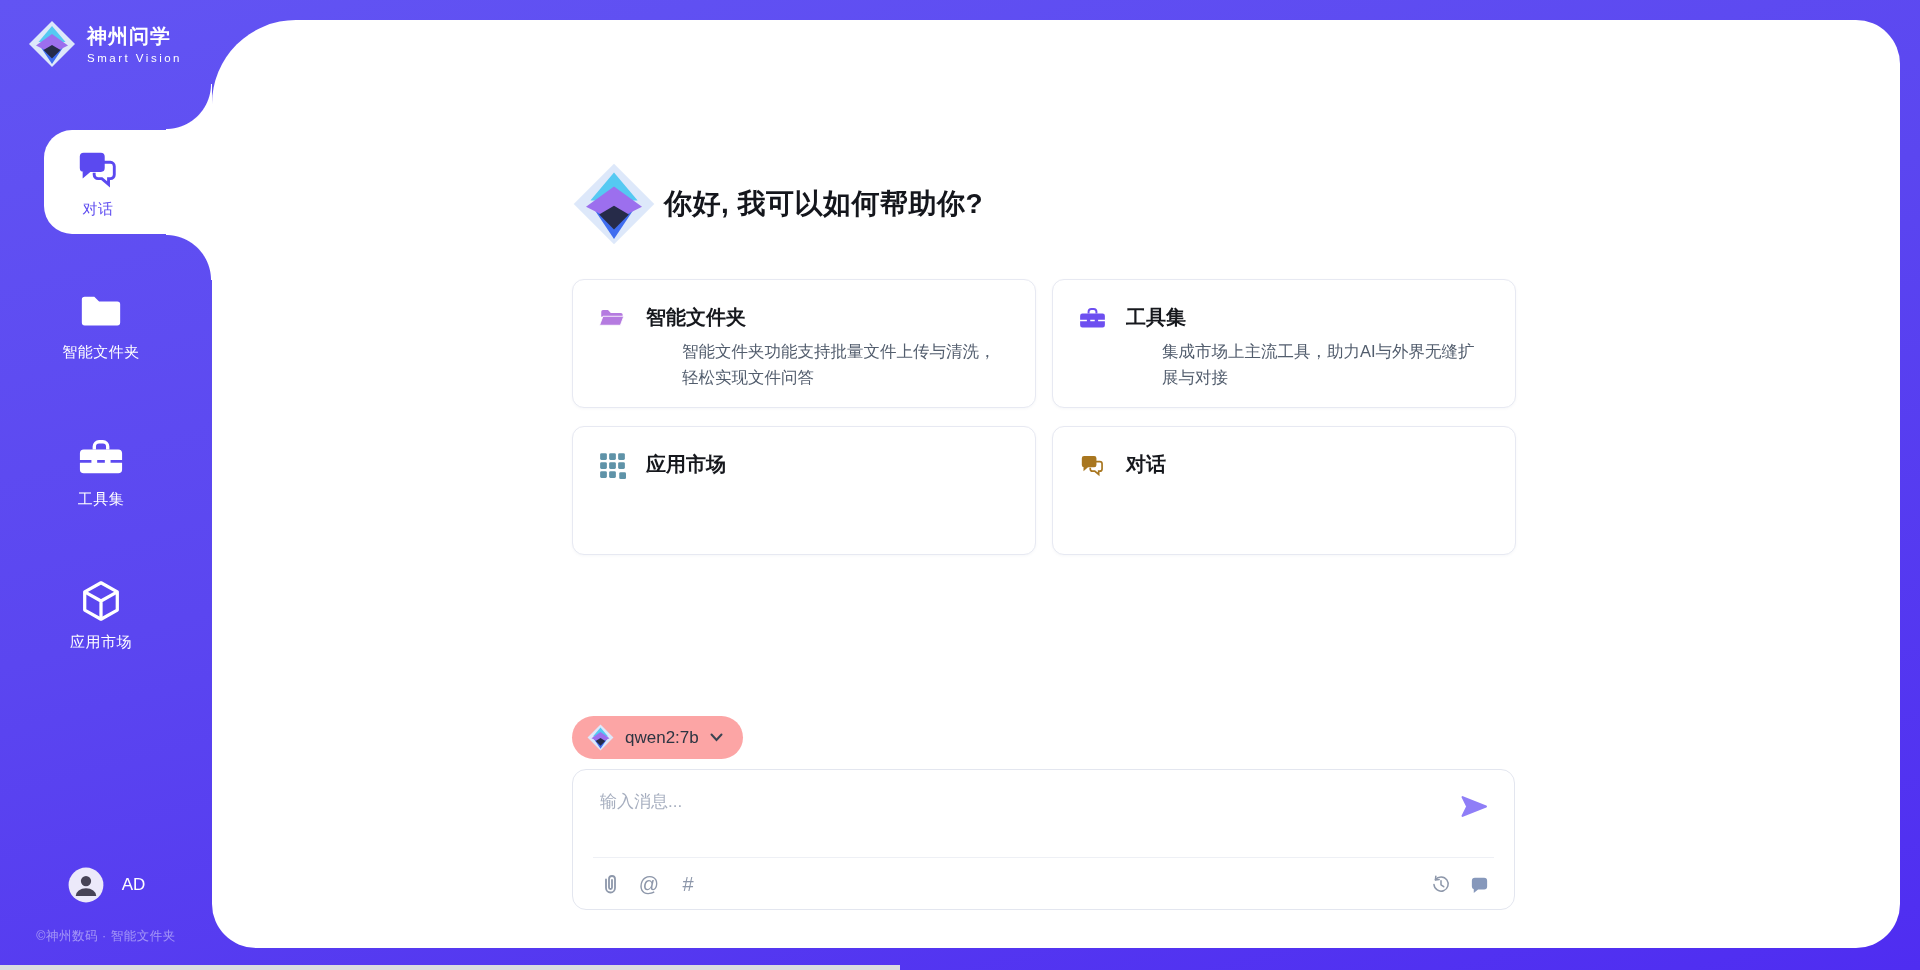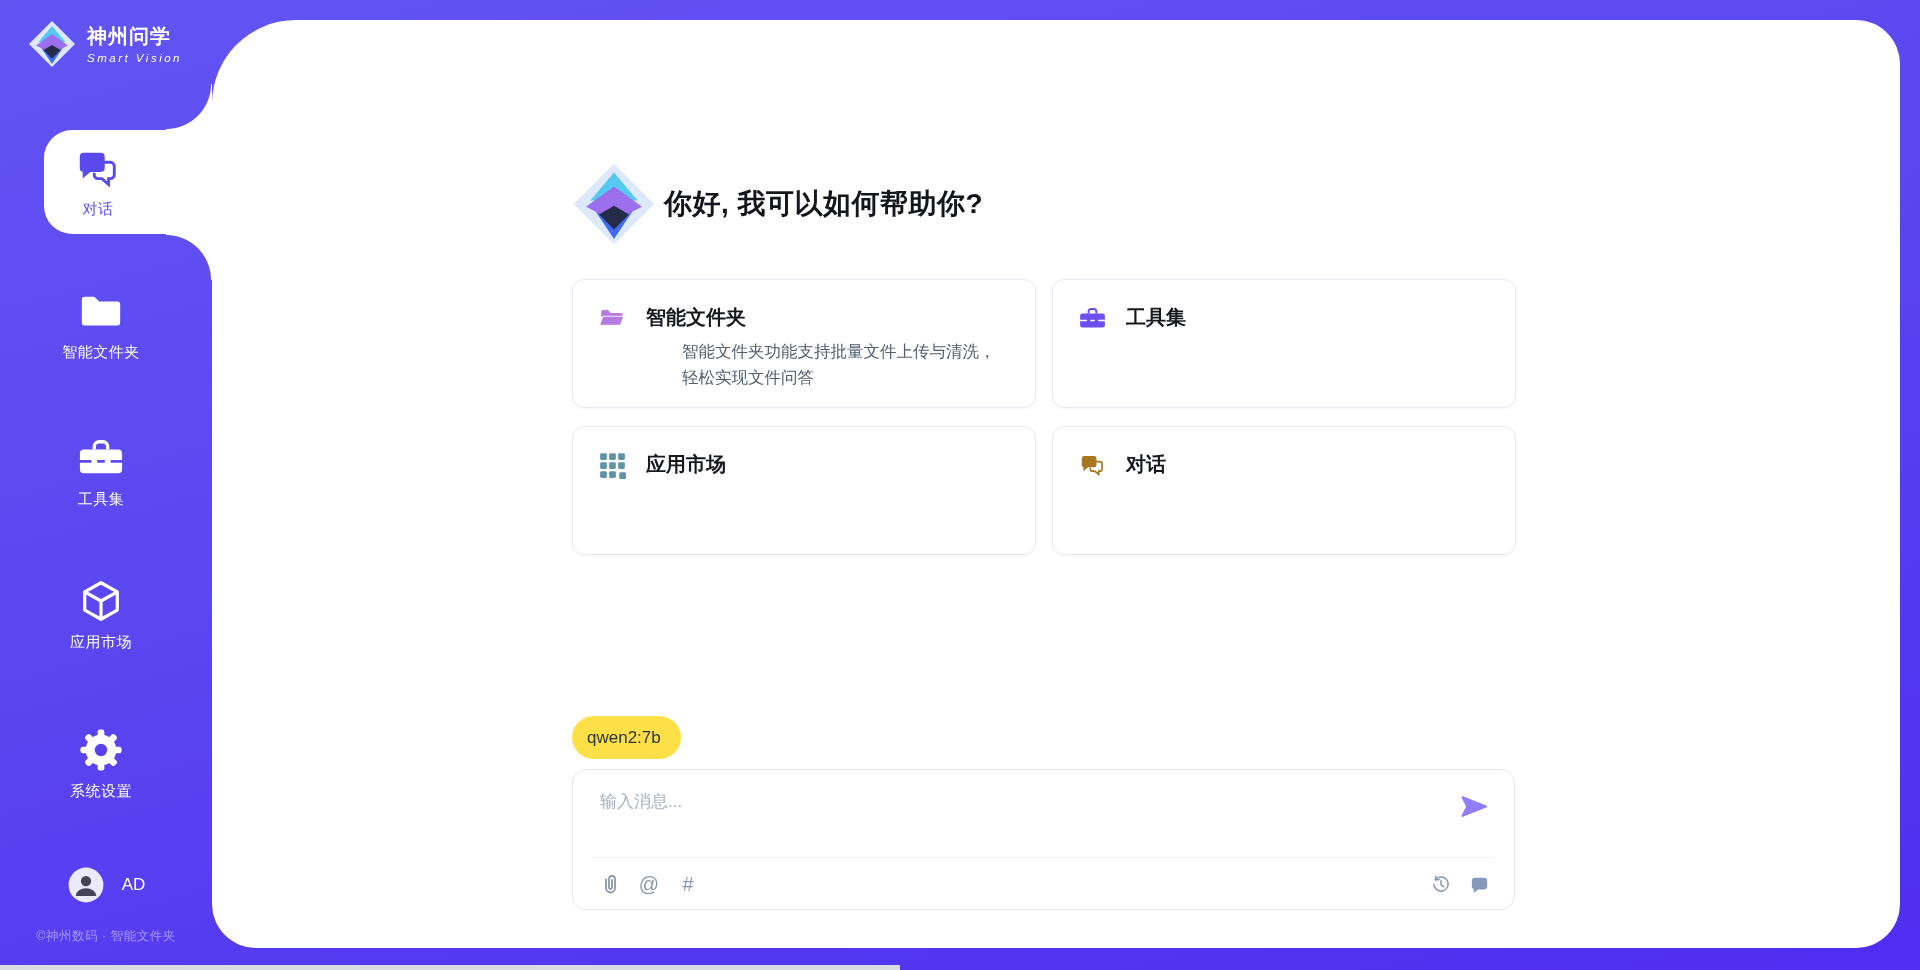--- a/index.html
+++ b/index.html
@@ -8,21 +8,21 @@
     font-family:"Liberation Sans", sans-serif;
     background:linear-gradient(165deg,#6254f3 0%,#5b46f0 45%,#4f2df1 100%);
     position:relative;
   }
 
   
   .sidebar { position:absolute; left:0; top:0; width:212px; height:690px; color:#fff; }
   .logo { position:absolute; left:28px; top:20px; display:flex; align-items:center; gap:11px; }
   .logo-gem { width:48px; height:48px; }
   .logo-name { font-size:20px; font-weight:700; letter-spacing:1px; line-height:1.2; }
-  .logo-sub { font-size:11.5px; letter-spacing:2.5px; font-weight:500; margin-top:4px;font-style:italic; }
+  .logo-sub { font-size:11.5px; letter-spacing:2.5px; font-weight:500; margin-top:4px; }
 
   .nav-tab { position:absolute; left:44px; top:130px; width:168px; height:104px;
     background:#fff; border-radius:28px 0 0 28px;
     display:flex; flex-direction:column; align-items:center; justify-content:center;
     gap:8px; padding-right:60px; cursor:pointer; }
   .fillet { position:absolute; right:0; width:46px; height:46px; pointer-events:none; }
   .fillet-top { top:84px; background:radial-gradient(circle 46px at 0 0, rgba(0,0,0,0) 44.5px, #fff 45.5px); }
   .fillet-bottom { top:234px; background:radial-gradient(circle 46px at 0 100%, rgba(0,0,0,0) 44.5px, #fff 45.5px); }
   .nav-tab .nav-icon { color:#5b49f0; }
   .nav-tab .nav-label { color:#5b49f0; }
@@ -53,23 +53,23 @@
     grid-template-columns:464px 464px; column-gap:16px; row-gap:18px; }
   .card { height:129px; background:#fff; border:1px solid #e7e9f2; border-radius:12px;
     padding:24px 24px 0 26px; display:grid; grid-template-columns:29px 1fr; column-gap:18px;
     align-content:start; box-shadow:0 1px 3px rgba(30,40,90,.04); cursor:pointer; }
   .card-icon { width:27px; height:27px; margin-top:1px; }
   .ic-folder-open { color:#b57be0; } .ic-toolbox { color:#6d4ff0; }
   .ic-grid { color:#5f93a8; } .ic-chat-gold { color:#a8761f; }
   .card-title { font-size:20px; font-weight:700; color:#16181d; line-height:27px; }
   .card-desc { grid-column:2; font-size:16.5px; color:#525d6d; line-height:1.56; margin-top:7px;margin-left:36px; }
 
-  .model-pill { position:absolute; top:696px; left:0; height:43px; background:#fde047;
+  .model-pill { position:absolute; top:696px; left:0; height:43px; background:#fca5a5;
     border-radius:22px; display:inline-flex; align-items:center; gap:11px;
-    padding:0 20px 0 15px; cursor:pointer;flex-direction:column; }
+    padding:0 20px 0 15px; cursor:pointer; }
   .pill-gem { width:27px; height:27px; }
   .model-name { font-size:17px; color:#2c3542; font-weight:500; }
 
   .composer { position:absolute; top:749px; left:0; width:943px; height:141px;
     border:1px solid #e3e6ef; border-radius:14px; background:#fff; }
   .composer textarea { position:absolute; left:27px; top:20px; width:840px; height:60px;
     border:none; outline:none; resize:none; background:transparent;
     font-family:"Liberation Sans", sans-serif; font-size:17px; color:#333; }
   .composer textarea::placeholder { color:#a6aebf; }
   .send-btn { position:absolute; right:26px; top:25px; width:27px; height:23px; cursor:pointer; }
@@ -182,26 +182,20 @@
     <div class="nav-label">工具集</div>
   </div>
 
   <div class="nav-item nav-item-4">
     <svg class="nav-icon" viewBox="0 0 48 48">
         <use href="#cube" xlink:href="#cube"></use>
       </svg>
     <div class="nav-label">应用市场</div>
   </div>
 
-  <div class="nav-item nav-item-5">
-    <svg class="nav-icon" viewBox="0 0 48 48">
-        <use href="#gear" xlink:href="#gear"></use>
-      </svg>
-    <div class="nav-label">系统设置</div>
-  </div>
 
   <div class="user-row">
     <svg class="avatar" viewBox="0 0 48 48">
         <use href="#person" xlink:href="#person"></use>
       </svg>
     <div class="user-name">AD</div>
   </div>
 
   <div class="copyright">©神州数码 · 智能文件夹</div>
 </div>
@@ -224,20 +218,21 @@
           </svg>
         <div class="card-title">智能文件夹</div>
         <div class="card-desc">智能文件夹功能支持批量文件上传与清洗，轻松实现文件问答</div>
       </div>
 
       <div class="card">
         <svg class="card-icon ic-toolbox" viewBox="0 0 48 48">
             <use href="#toolbox" xlink:href="#toolbox"></use>
           </svg>
         <div class="card-title">工具集</div>
+        <div class="card-desc">集成市场上主流工具，助力AI与外界无缝扩展与对接</div>
       </div>
 
       <div class="card">
         <svg class="card-icon ic-grid" viewBox="0 0 24 24">
             <use href="#grid9" xlink:href="#grid9"></use>
           </svg>
         <div class="card-title">应用市场</div>
       </div>
 
       <div class="card">

